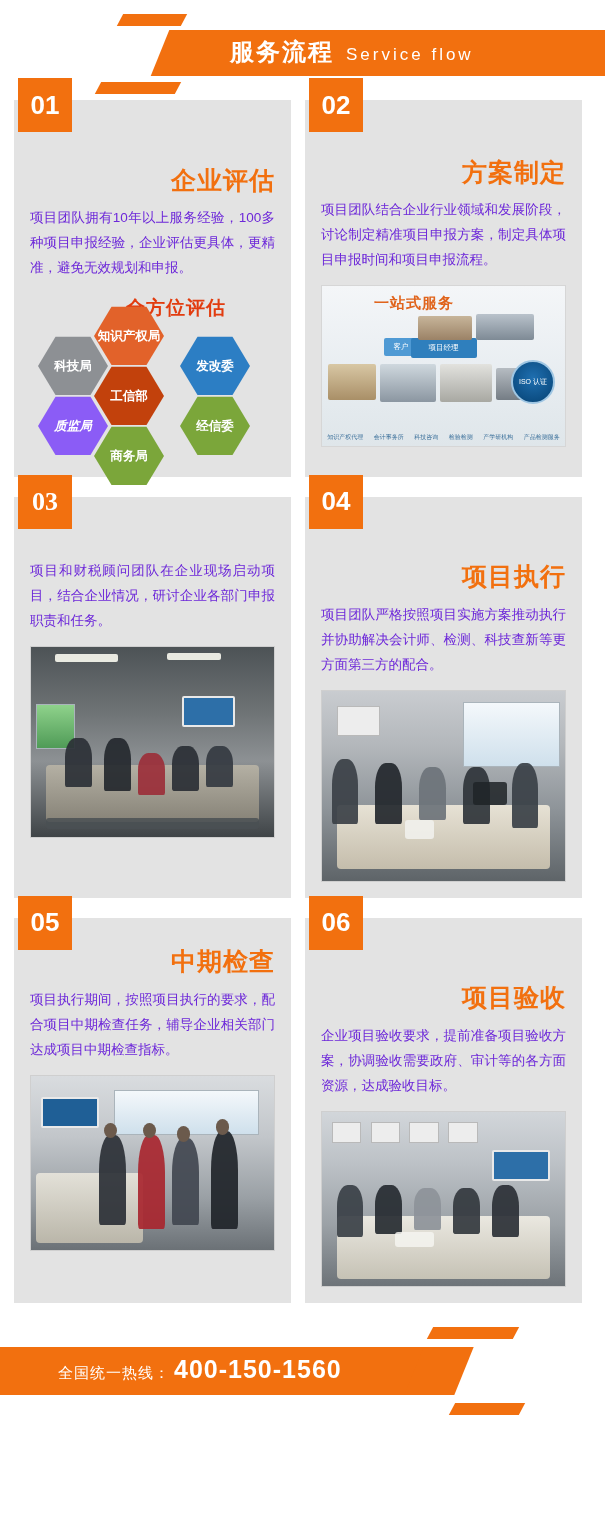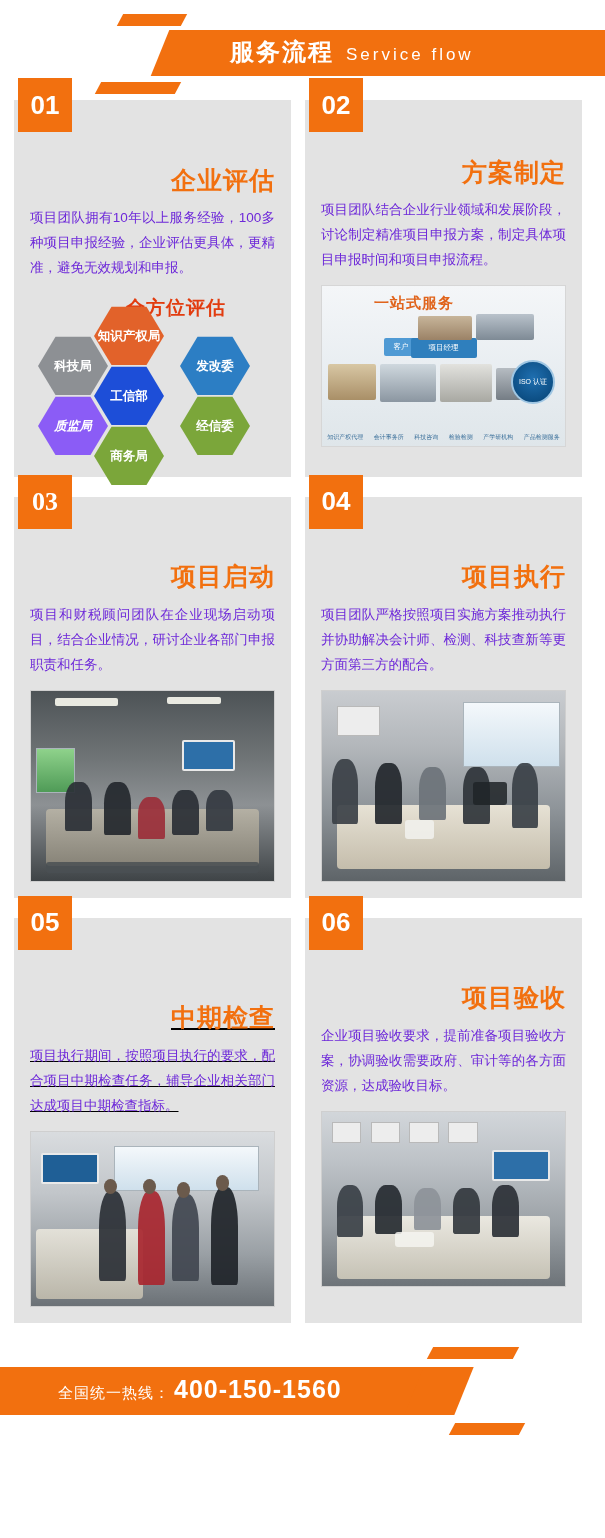--- a/index.html
+++ b/index.html
@@ -148,21 +148,21 @@
     justify-content: center;
     color: #ffffff;
     font-size: 12.5px;
     font-weight: bold;
     text-align: center;
     line-height: 1.15;
   }
   .hex.h1 { left: 8px;  top: 44px;  background: #8d9094; }
   .hex.h2 { left: 64px; top: 14px;  background: #e2622a; }
   .hex.h3 { left: 8px;  top: 104px; background: #8b5cf6; font-style: italic; }
-  .hex.h4 { left: 64px; top: 74px;  background: #1d4ed8; }
+  .hex.h4 { left: 64px; top: 74px;  background: #c2410c; }
   .hex.h5 { left: 64px; top: 134px; background: #7ba63a; }
   .hex.h6 { left: 150px;top: 44px;  background: #2c7ec4; }
   .hex.h7 { left: 150px;top: 104px; background: #7ba63a; }
 
   
   .flowpic {
     height: 162px;
     background: linear-gradient(180deg, #f4f6f8 0%, #e8edf1 55%, #dfe6ea 100%);
     border: 1px solid #d6d6d6;
     position: relative;
@@ -401,23 +401,20 @@
           </div>
         </div>
       </div>
     </div>
   </div>
 
   <div class="row">
 
     <div class="card left" style="padding-top:62px;">
       <div class="badge pos-left" style="top:-22px;left:4px;font-family:Liberation Serif, serif;">03</div>
-      <div class="card-head">
-        <span class="card-title">项目启动</span>
-      </div>
       <div class="card-body">项目和财税顾问团队在企业现场启动项目，结合企业情况，研讨企业各部门申报职责和任务。</div>
 
       <div class="photo">
         <div class="meeting m-a" style="height:192px;">
           <div class="m-ceil" style="left:10%; top:4%; width:26%; height:4%;"></div>
           <div class="m-ceil" style="left:56%; top:3%; width:22%; height:4%;"></div>
           <div class="m-window" style="left:2%; top:30%; width:16%; height:24%; background:linear-gradient(180deg,#8fd28b,#4f9b57);"></div>
           <div class="m-screen" style="left:62%; top:26%; width:22%; height:16%;"></div>
           <div class="m-table" style="bottom:8%; height:30%; background:linear-gradient(180deg,#b9b4a6,#8d887b);"></div>
           <div class="m-person" style="left:14%; bottom:26%; height:26%;"></div>
@@ -449,21 +446,21 @@
           <div class="m-person" style="left:78%; bottom:28%; height:34%; background:#3a4046;"></div>
           <div class="m-shape" style="left:34%; bottom:22%; width:12%; height:10%; background:#f2f2ee;"></div>
           <div class="m-shape" style="left:62%; bottom:40%; width:14%; height:12%; background:#1f2327;"></div>
         </div>
       </div>
     </div>
   </div>
 
   <div class="row">
 
-    <div class="card left" style="padding-top:82px;text-decoration:underline;">
+    <div class="card left" style="padding-top:26px;">
       <div class="badge pos-left" style="top:-22px;left:4px;">05</div>
       <div class="card-head">
         <span class="card-title">中期检查</span>
       </div>
       <div class="card-body">项目执行期间，按照项目执行的要求，配合项目中期检查任务，辅导企业相关部门达成项目中期检查指标。</div>
 
       <div class="photo">
         <div class="meeting m-c" style="height:176px;">
           <div class="m-screen" style="left:4%; top:12%; width:24%; height:18%; background:#1f5f96;"></div>
           <div class="m-window" style="left:34%; top:8%; width:60%; height:26%;"></div>

